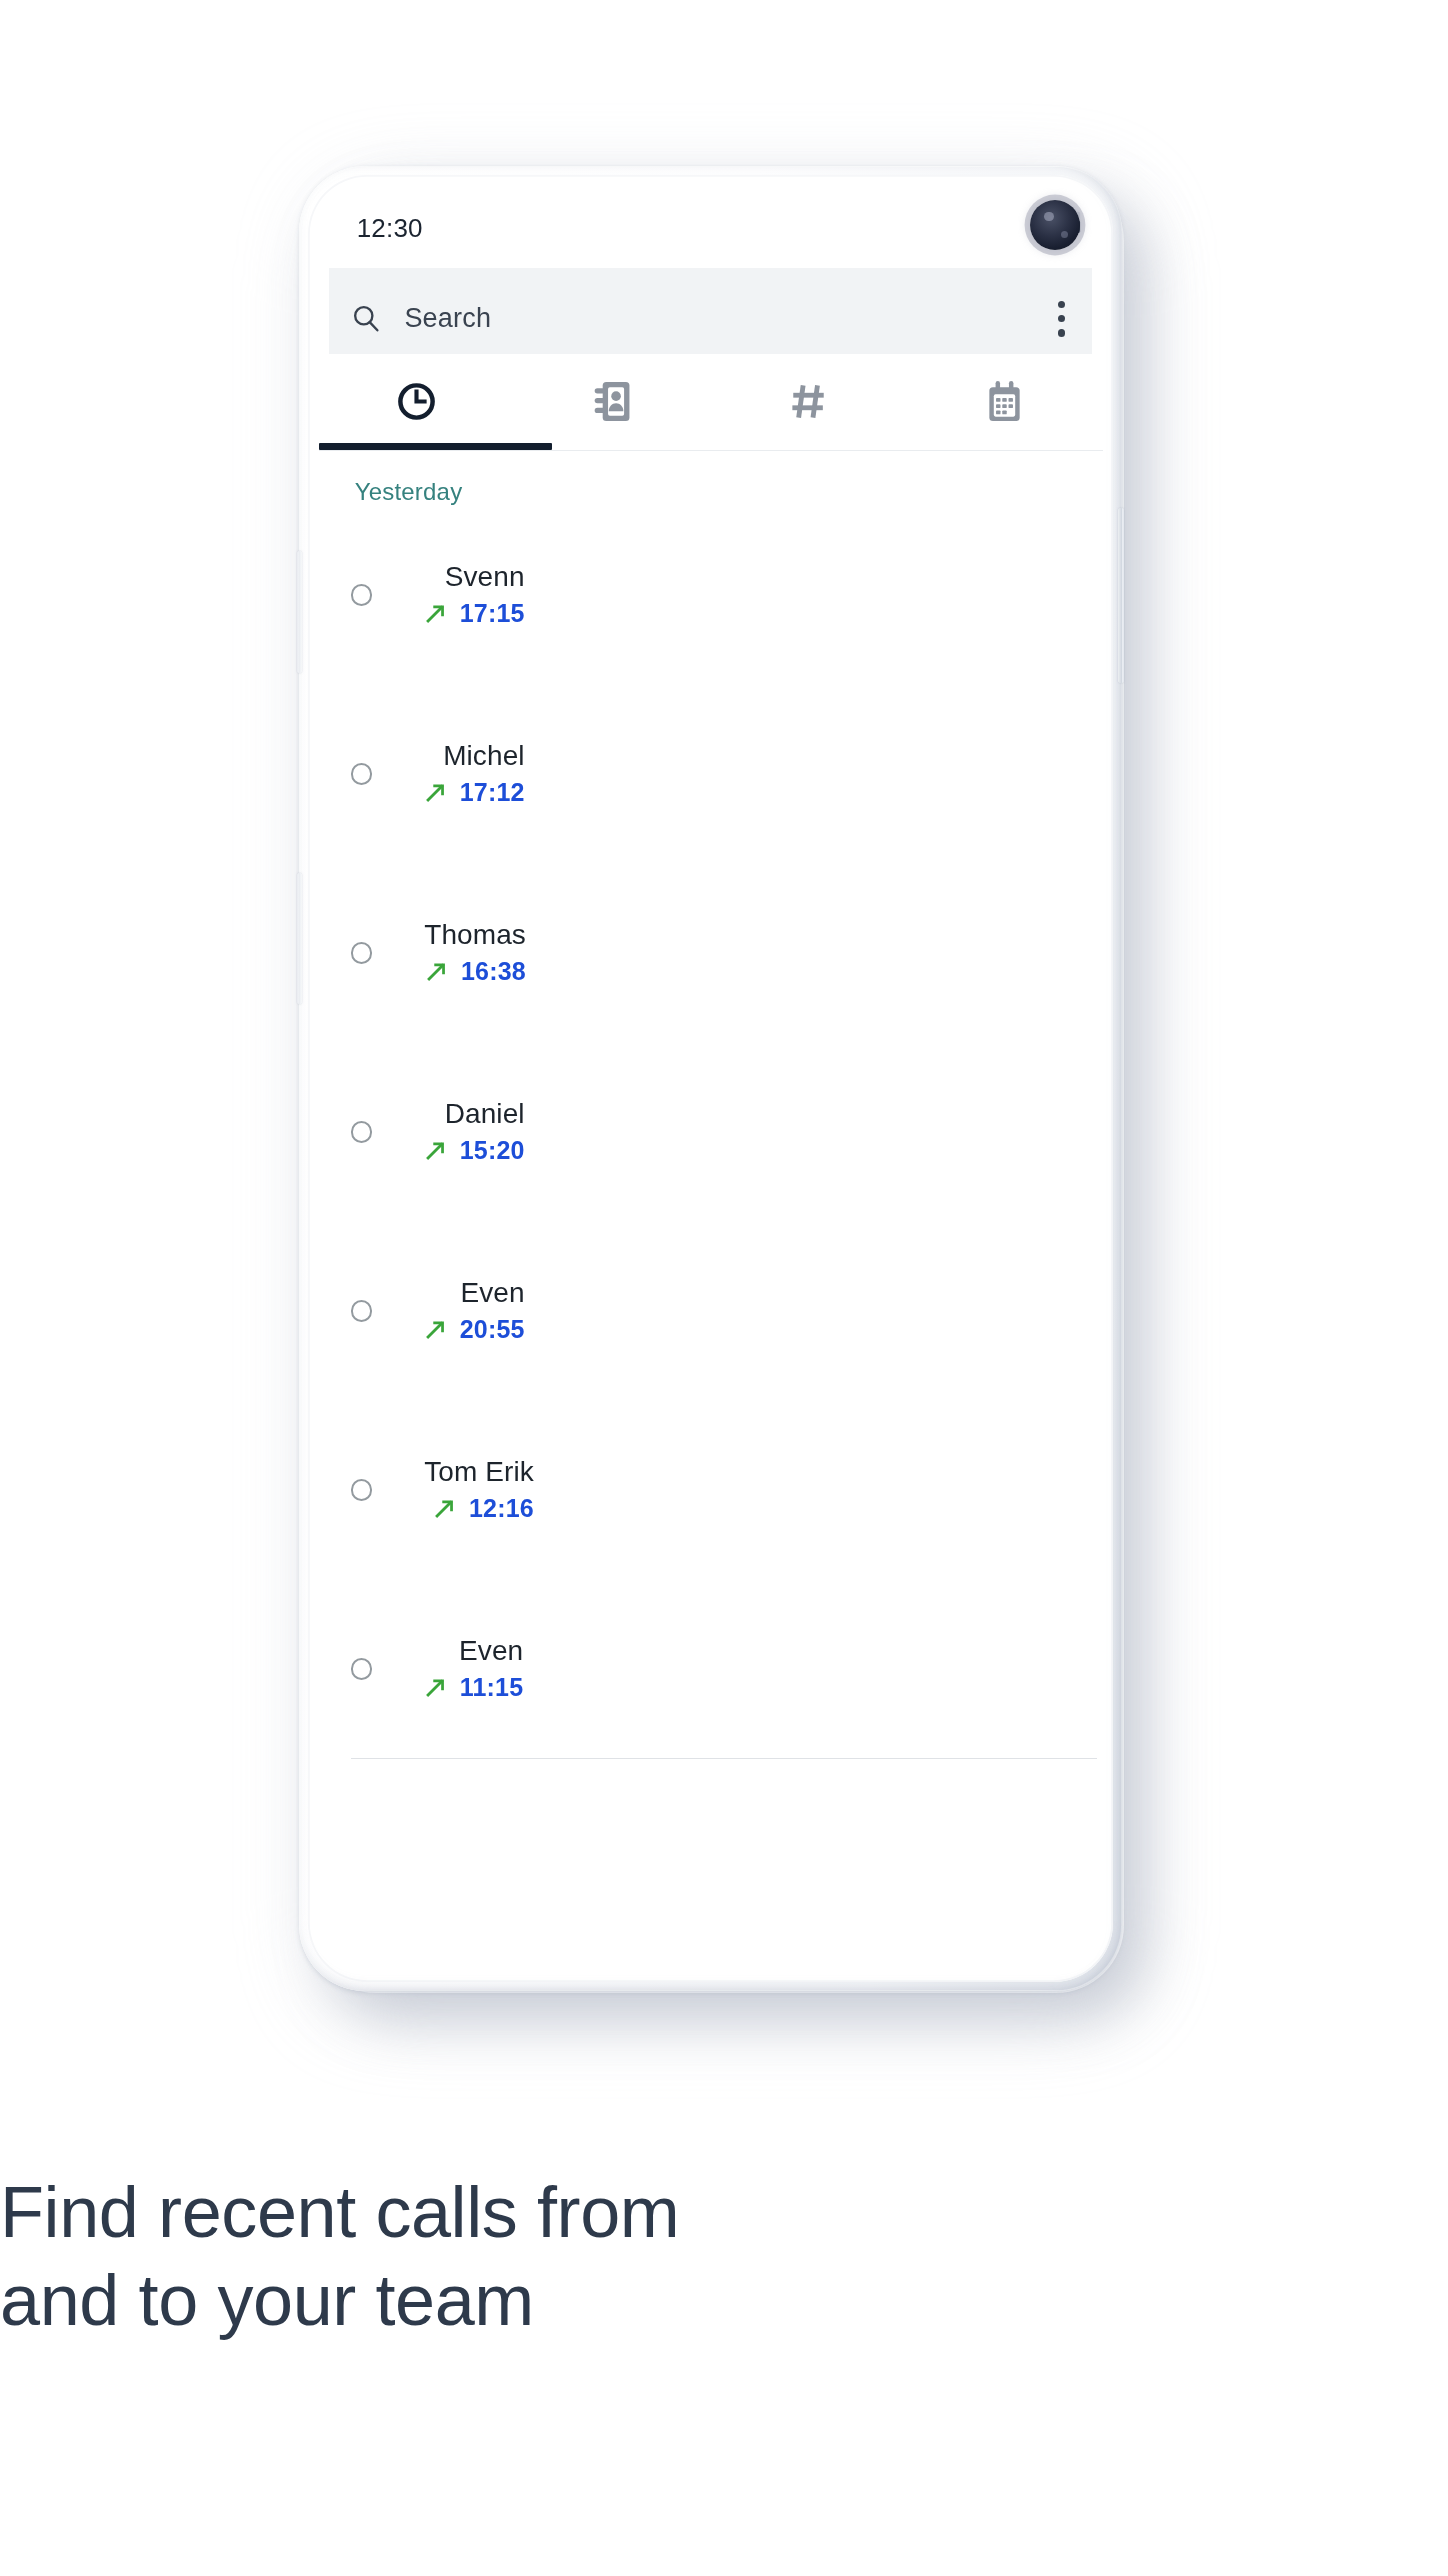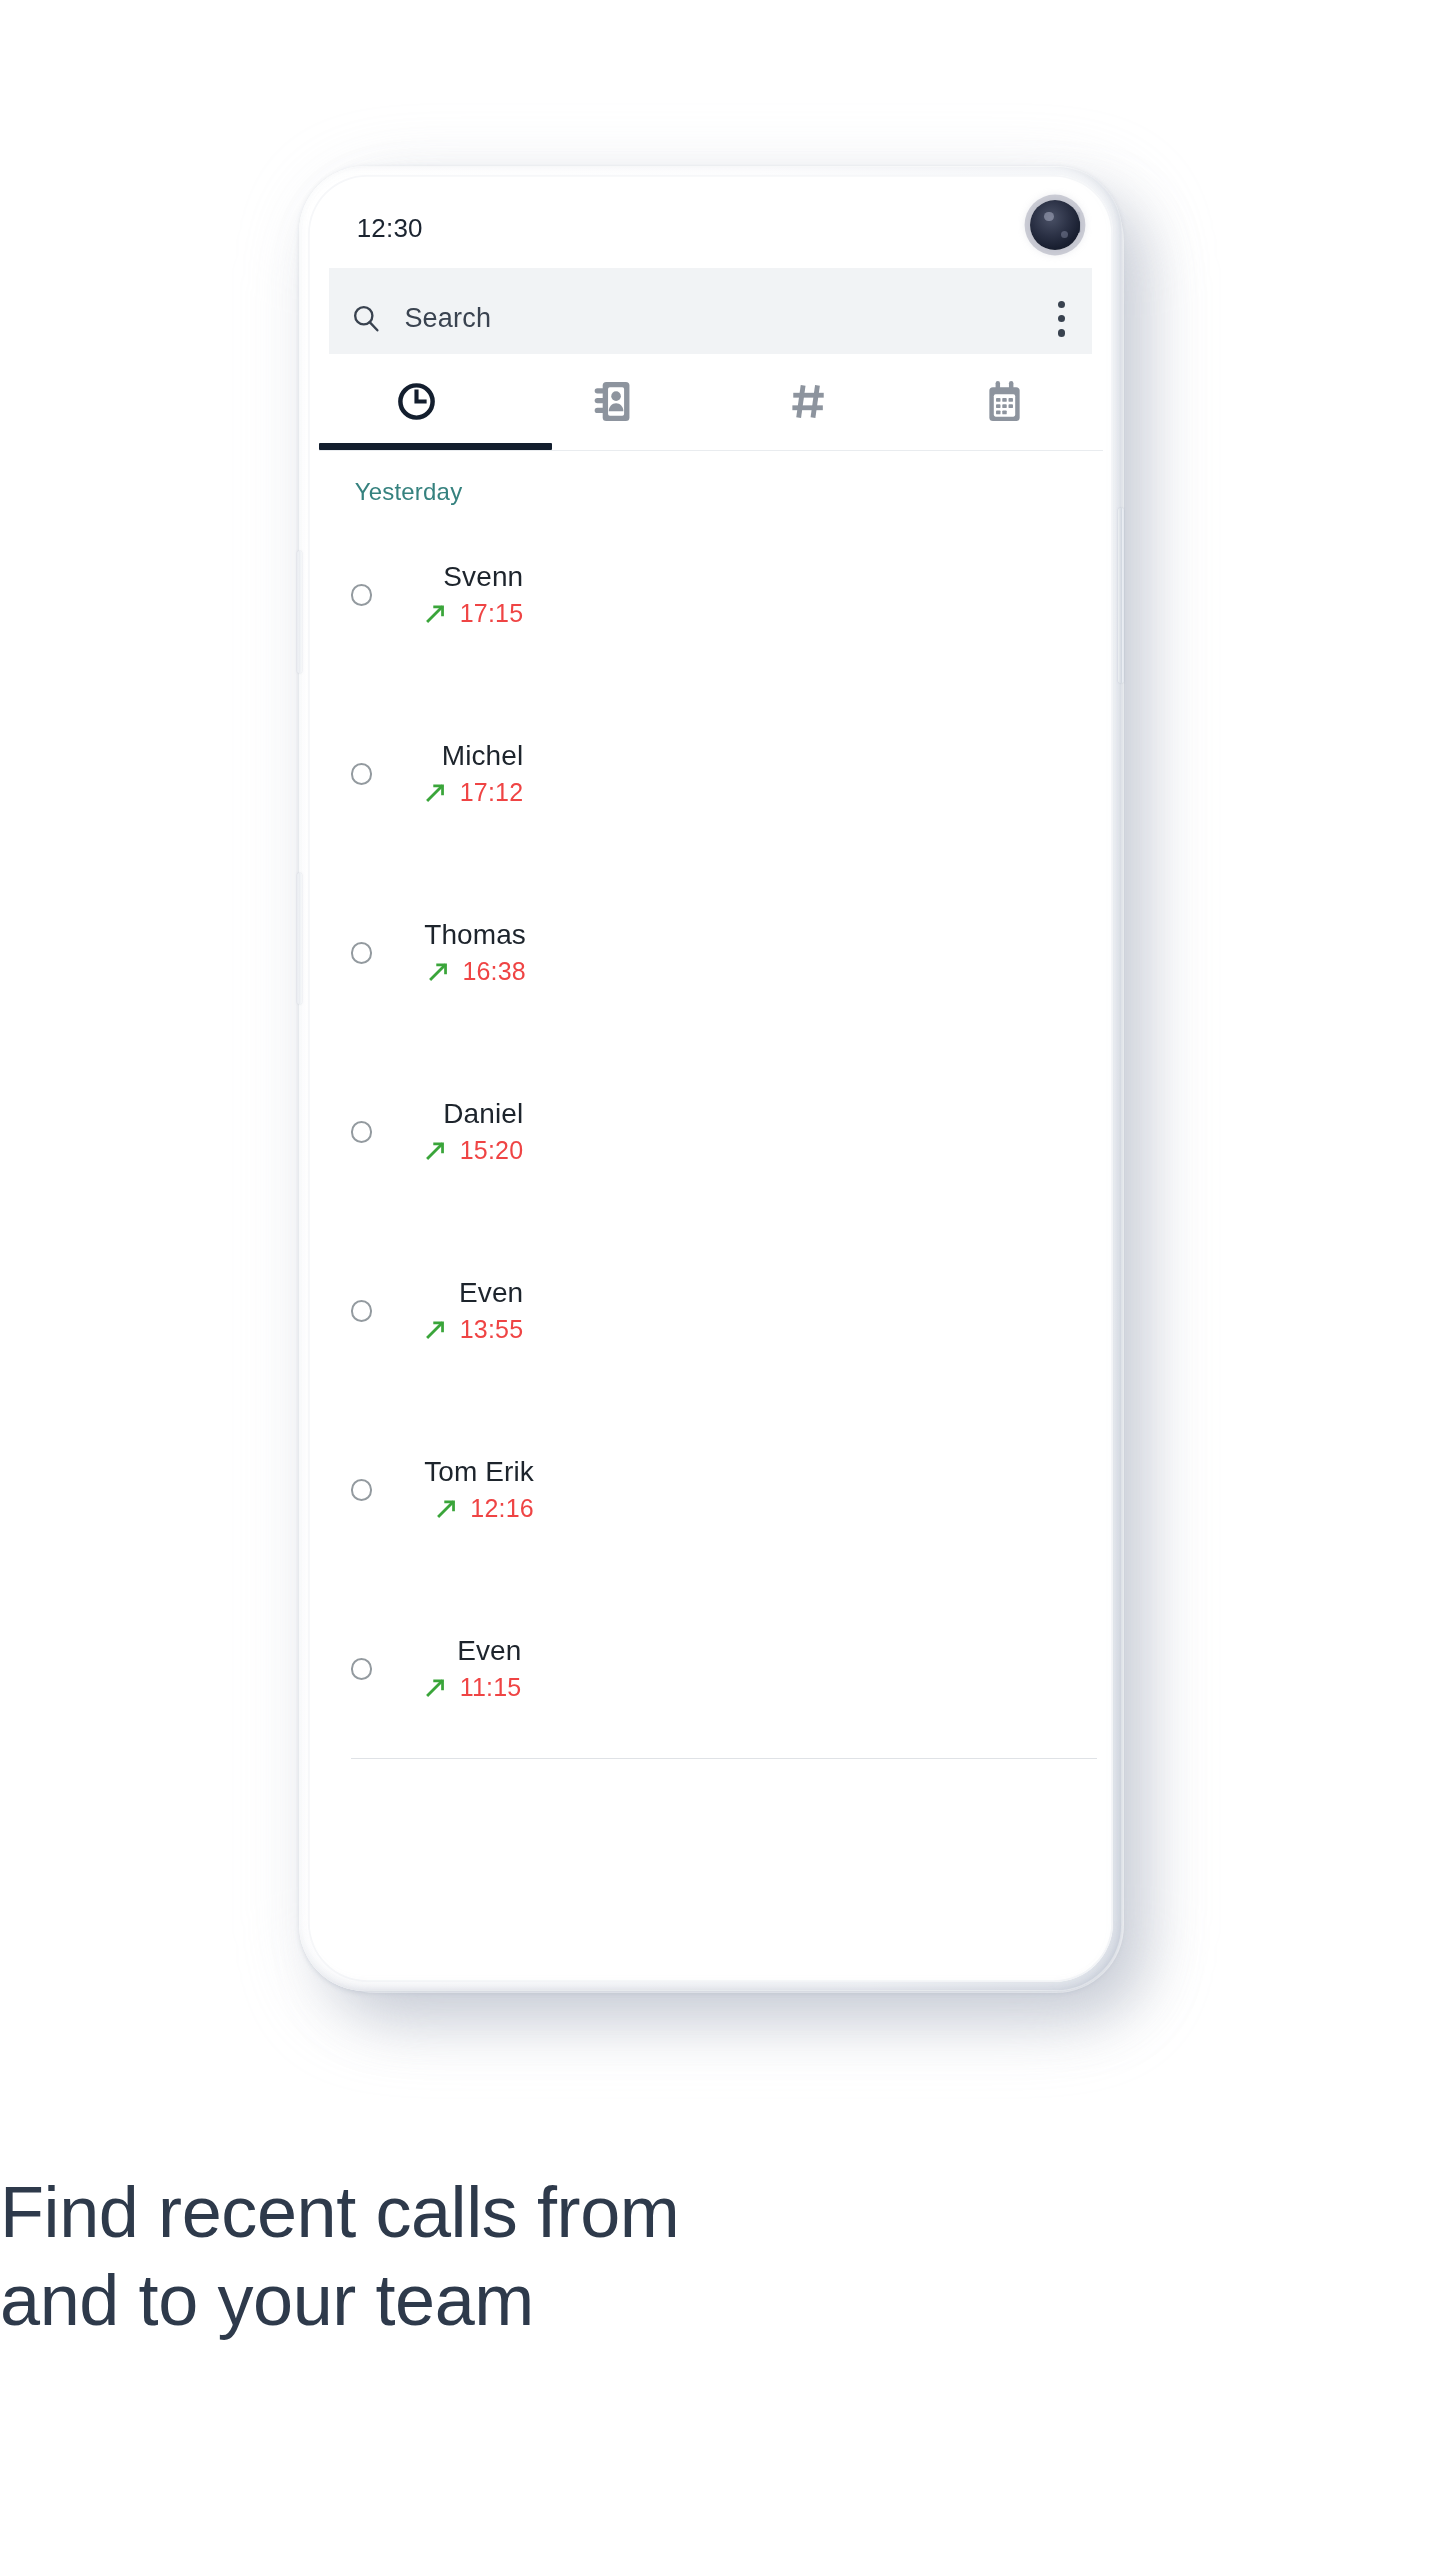--- a/index.html
+++ b/index.html
@@ -278,22 +278,23 @@
     line-height: 1.05;
   }
   .call-meta {
     display: flex;
     align-items: center;
     gap: 12.5px;
   }
   .call-dir { width: 23px; height: 23px; display:block; flex:0 0 auto; }
   .call-time {
     font-size: 25px;
-    color: #ef4444;
+    color: #1d4ed8;
     letter-spacing: 0.2px;
+    font-weight: bold;
   }
   .row-divider {
     position: absolute;
     left: 32px;
     right: 5.4px;
     bottom: 0;
     height: 0.9px;
     background: #dfe2e6;
   }
 
@@ -478,21 +479,21 @@
               </div>
               <div class="call-row">
                 <div class="avatar-dot"></div>
                 <div class="call-info">
                   <div class="call-name">Even</div>
                   <div class="call-meta">
                     <svg class="call-dir" viewBox="0 0 26 26">
                       <line x1="3.5" y1="22.5" x2="21" y2="5" stroke="#3aa53a" stroke-width="3.2" stroke-linecap="butt"></line>
                       <path d="M10.5 4 L22.5 4 L22.5 16 L19.4 16 L19.4 7.1 L10.5 7.1 Z" fill="#3aa53a"></path>
                     </svg>
-                    <div class="call-time">13:55</div>
+                    <div class="call-time">20:55</div>
                   </div>
                 </div>
               </div>
               <div class="call-row">
                 <div class="avatar-dot"></div>
                 <div class="call-info">
                   <div class="call-name">Tom Erik</div>
                   <div class="call-meta">
                     <svg class="call-dir" viewBox="0 0 26 26">
                       <line x1="3.5" y1="22.5" x2="21" y2="5" stroke="#3aa53a" stroke-width="3.2" stroke-linecap="butt"></line>

